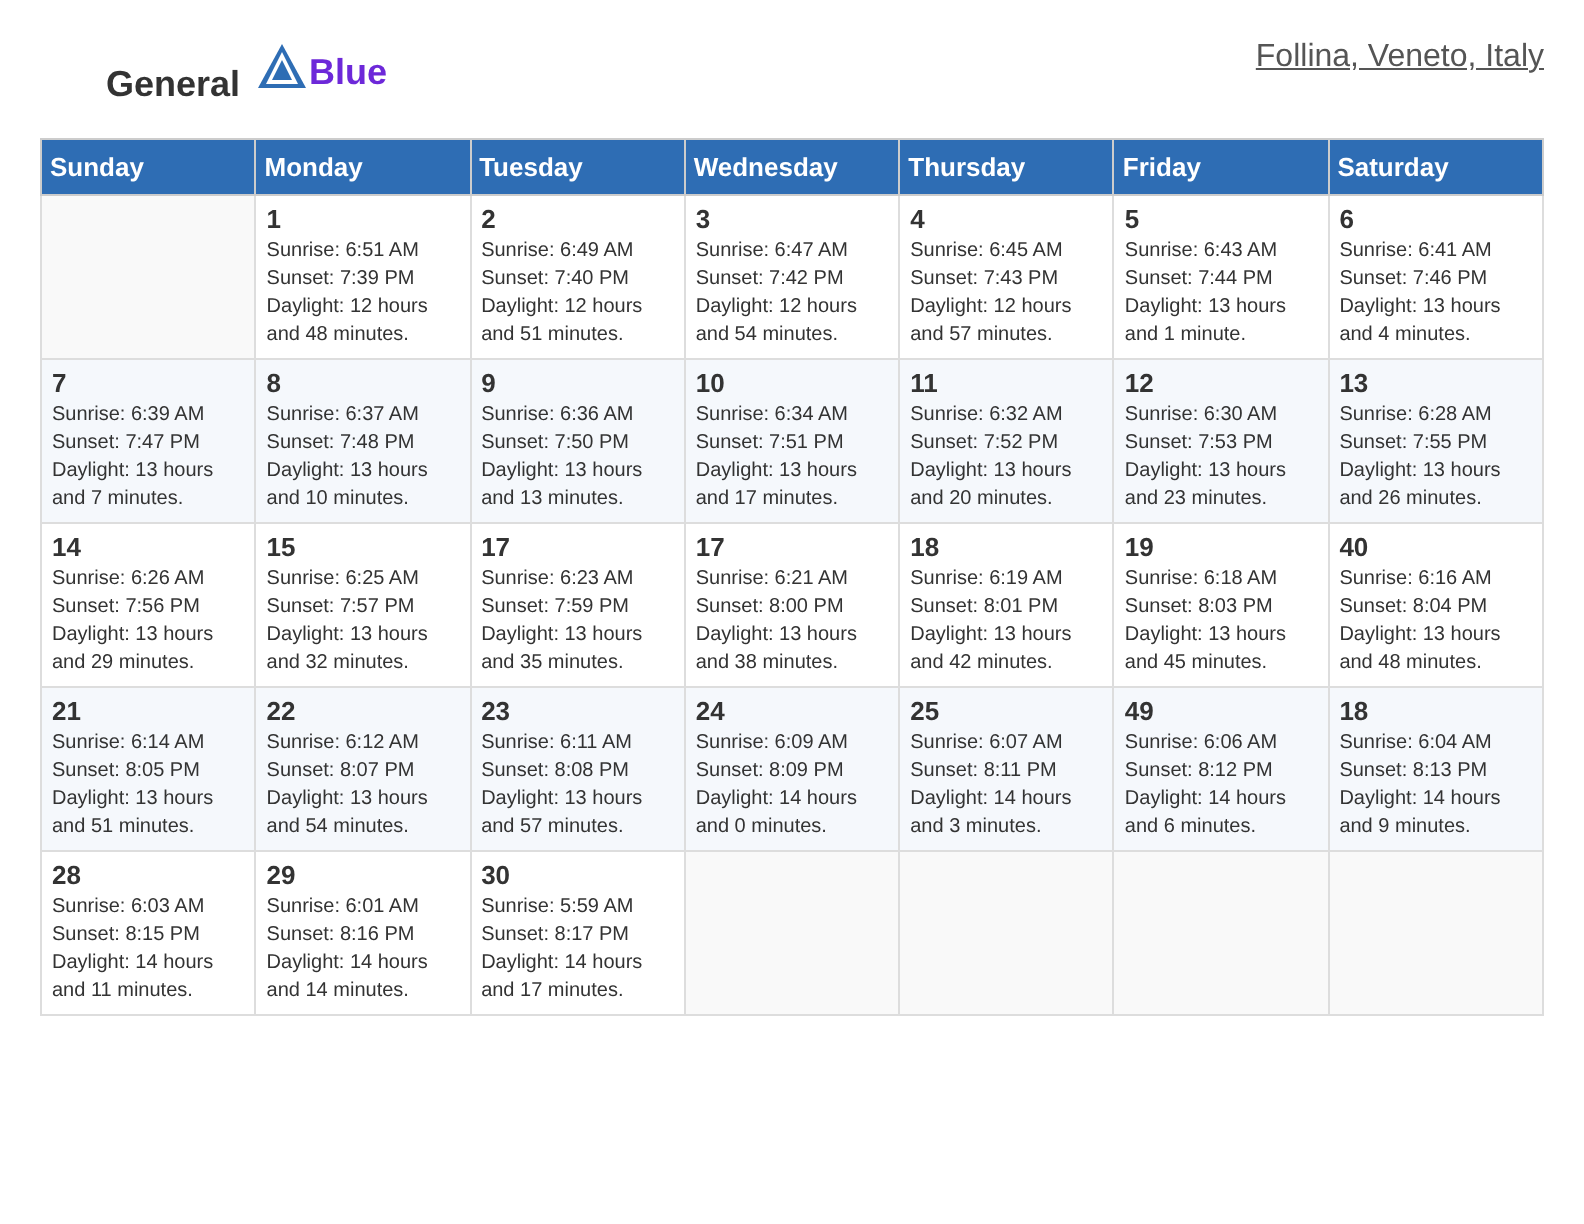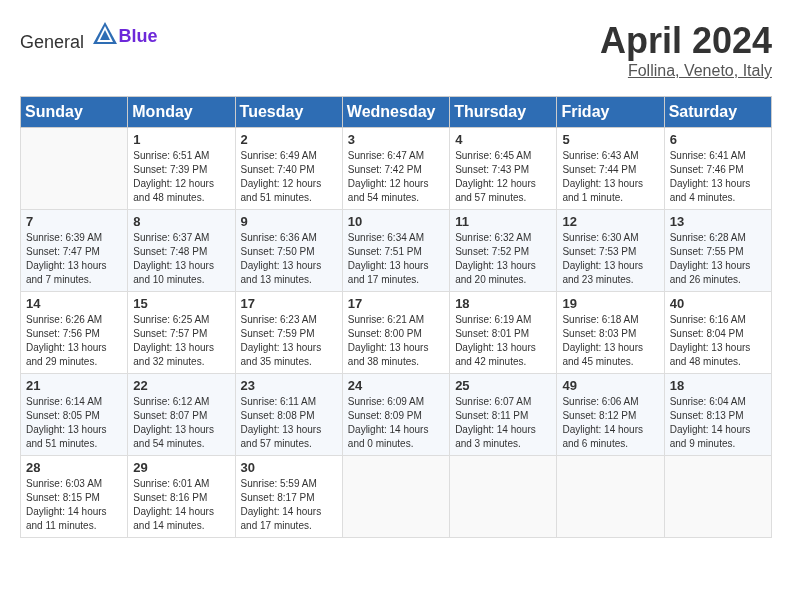--- a/index.html
+++ b/index.html
@@ -15,22 +15,23 @@
       justify-content: space-between;
       align-items: flex-start;
       margin-bottom: 16px;
     }
     .logo {
       display: flex;
       align-items: center;
     }
     .logo-text-general {
       font-size: 18px;
-      font-weight: normal;
-      color: #333;
+      font-weight: bold;
+      color: #333;
+      margin-left: 33px;
     }
     .logo-text-blue {
       font-size: 18px;
       font-weight: bold;
       color: #6d28d9;
     }
     .logo-icon {
       width: 28px;
       height: 28px;
       margin-left: 2px;
@@ -51,21 +52,21 @@
     .calendar {
       width: 100%;
       border-collapse: collapse;
       font-size: 11px;
     }
     .calendar th {
       background-color: #2e6db4;
       color: #fff;
       padding: 6px 4px;
       text-align: left;
-      font-size: 16px;
+      font-size: 13px;
       font-weight: bold;
       border: 1px solid #ccc;
     }
     .calendar td {
       vertical-align: top;
       padding: 4px 5px;
       border: 1px solid #ddd;
       height: 80px;
       width: calc(100% / 7);
       background: #fff;
@@ -103,21 +104,20 @@
         <polygon points="14,2 26,24 2,24" fill="#2e6db4"></polygon>
         <polygon points="14,6 22,22 6,22" fill="white"></polygon>
         <polygon points="14,10 19,20 9,20" fill="#2e6db4"></polygon>
       </svg>
     </div>
     <div>
       <span class="logo-text-blue">Blue</span>
     </div>
   </div>
   <div class="title-area">
-    <div class="main-title">April 2024</div>
     <div class="subtitle">Follina, Veneto, Italy</div>
   </div>
 </div>
 
 <table class="calendar">
   <thead>
     <tr>
     <th>Sunday</th>
         <th>Monday</th>
         <th>Tuesday</th>

